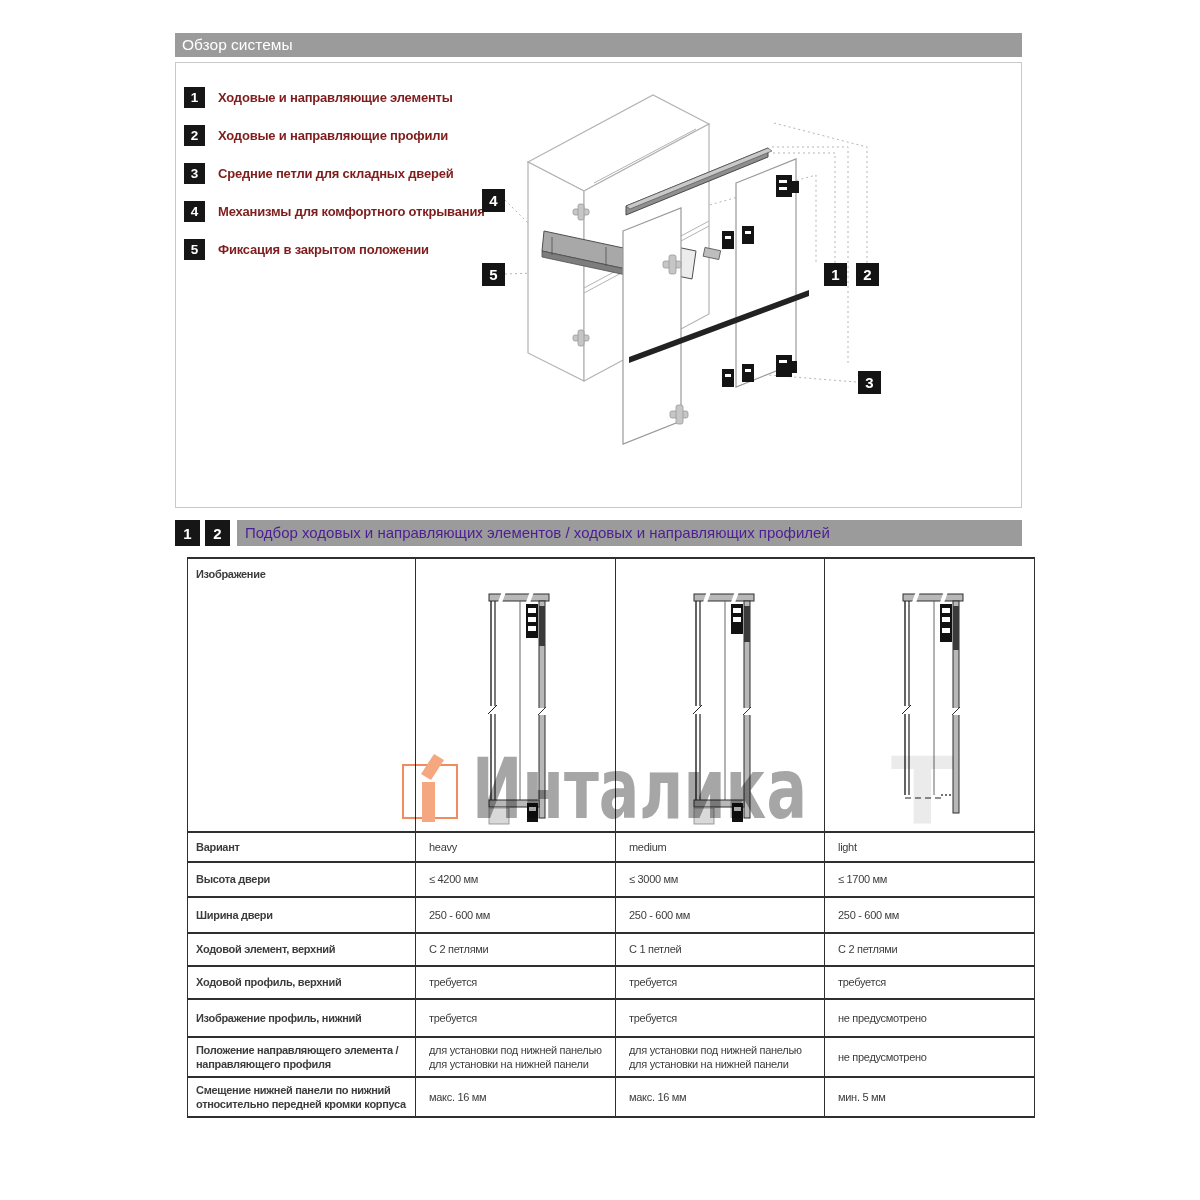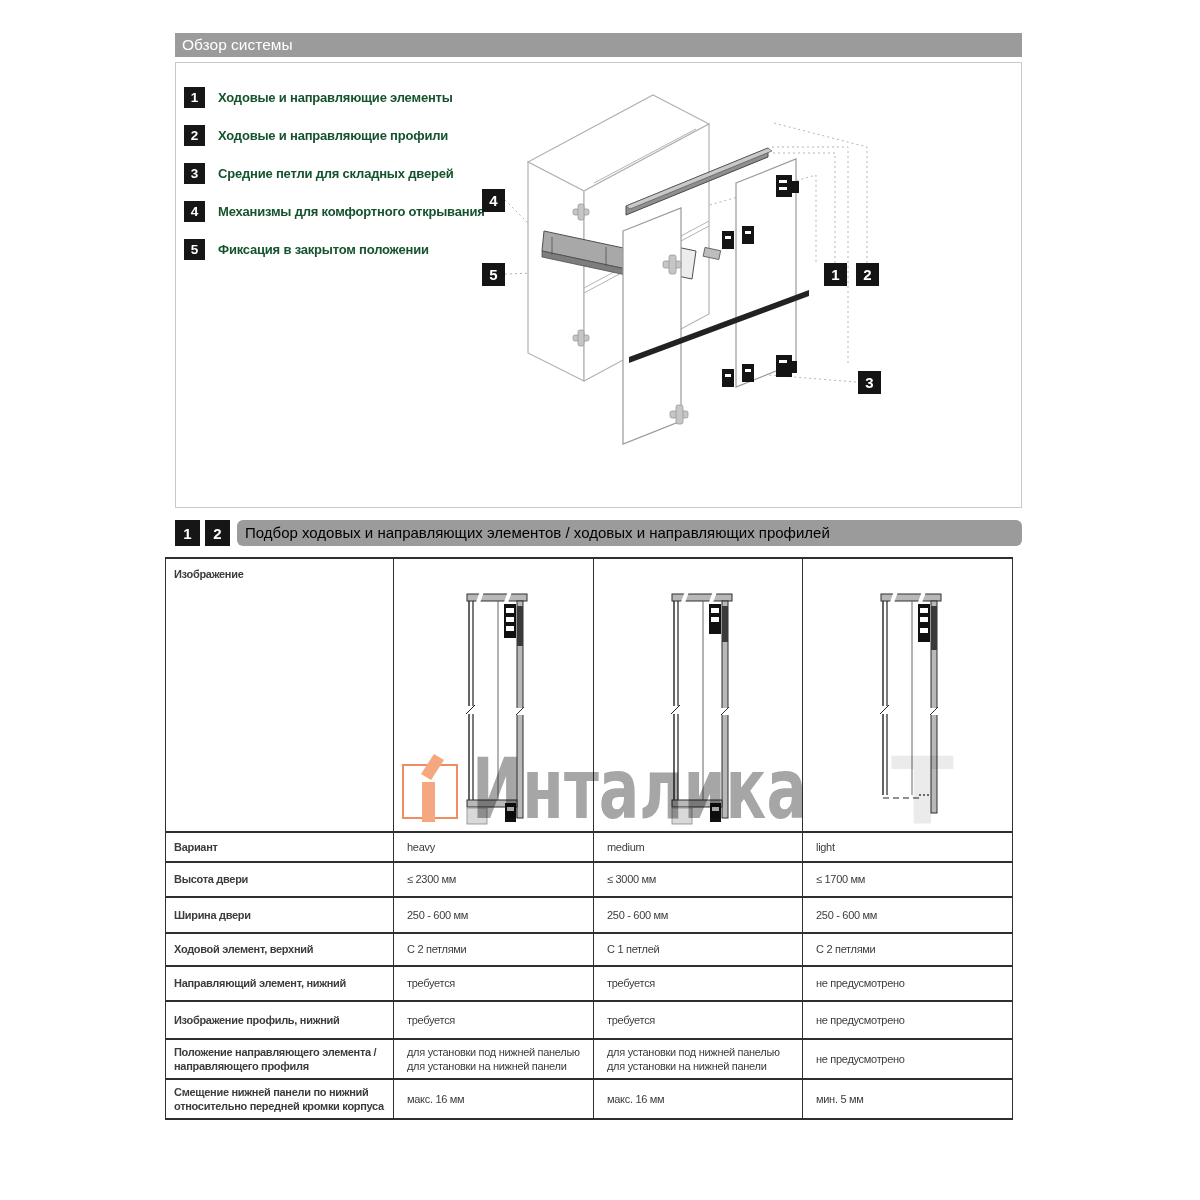--- a/index.html
+++ b/index.html
@@ -9,33 +9,33 @@
   .sec1-header{position:absolute;left:175px;top:33px;width:847px;height:24px;background:#9b9b9b;
                color:#fff;font-size:15.5px;line-height:24px;padding-left:7px;box-sizing:border-box;}
   
   .overview-box{position:absolute;left:175px;top:62px;width:847px;height:446px;
                 border:1px solid #c9c9c9;box-sizing:border-box;background:#fff;}
   .diagram{position:absolute;left:0;top:0;width:845px;height:444px;}
   .legend{position:absolute;left:8px;top:24px;}
   .legend-item{display:flex;align-items:center;height:21px;margin-bottom:17px;}
   .nbox{width:21px;height:21px;background:#161616;color:#fff;font-weight:bold;font-size:13.5px;
         display:flex;align-items:center;justify-content:center;flex:none;}
-  .llabel{margin-left:13px;font-weight:bold;font-size:13px;letter-spacing:-0.2px;color:#14532d;white-space:nowrap;}
+  .llabel{margin-left:13px;font-weight:bold;font-size:13px;letter-spacing:-0.2px;color:#7f1d1d;white-space:nowrap;}
   .callout{position:absolute;width:23px;height:23px;background:#141414;color:#fff;font-weight:bold;
            font-size:15px;display:flex;align-items:center;justify-content:center;}
   .c4{left:306px;top:126px;} .c5{left:306px;top:200px;}
   .c1{left:648px;top:200px;} .c2{left:680px;top:200px;} .c3{left:682px;top:308px;}
   
   .sec2-header{position:absolute;left:175px;top:520px;width:847px;height:26px;display:flex;}
   .nbox25{width:25px;height:26px;background:#161616;color:#fff;font-weight:bold;font-size:15px;
           display:flex;align-items:center;justify-content:center;margin-right:5px;flex:none;}
-  .sec2-bar{flex:1;background:#9b9b9b;color:#000000;font-size:15px;line-height:26px;
-            padding-left:8px;margin-left:2px;white-space:nowrap;overflow:hidden;border-radius:6px;}
-  
-  .spec-table{position:absolute;left:165px;top:557px;width:847px;border-collapse:collapse;table-layout:fixed;}
+  .sec2-bar{flex:1;background:#9b9b9b;color:#4c1d95;font-size:15px;line-height:26px;
+            padding-left:8px;margin-left:2px;white-space:nowrap;overflow:hidden;}
+  
+  .spec-table{position:absolute;left:187px;top:557px;width:847px;border-collapse:collapse;table-layout:fixed;}
   .spec-table td{border:1px solid #2f2f2f;border-top-width:2px;border-bottom-width:2px;
                  vertical-align:middle;font-size:11px;letter-spacing:-0.3px;color:#3c3c3c;
                  white-space:pre-line;line-height:1.32;padding:2px 4px 2px 13px;box-sizing:border-box;overflow:hidden;}
   .spec-table td.lbl{font-weight:bold;padding-left:8px;}
   .img-row td{vertical-align:top;padding-top:8px;}
   .imgcell{text-align:center;}
   .imgcell svg{display:inline-block;margin-top:8px;}
   
   .watermark{position:absolute;left:396px;top:742px;mix-blend-mode:multiply;pointer-events:none;}
   .wm-faint{position:absolute;left:891px;top:744px;font-size:92px;line-height:96px;font-weight:bold;
@@ -248,41 +248,41 @@
       </td>
     </tr>
     <tr style="height:30px">
       <td class="lbl">Вариант</td>
       <td>heavy</td>
       <td>medium</td>
       <td>light</td>
     </tr>
     <tr style="height:35px">
       <td class="lbl">Высота двери</td>
-      <td>≤ 2300 мм</td>
+      <td>≤ 4200 мм</td>
       <td>≤ 3000 мм</td>
       <td>≤ 1700 мм</td>
     </tr>
     <tr style="height:36px">
       <td class="lbl">Ширина двери</td>
       <td>250 - 600 мм</td>
       <td>250 - 600 мм</td>
       <td>250 - 600 мм</td>
     </tr>
     <tr style="height:33px">
       <td class="lbl">Ходовой элемент, верхний</td>
       <td>С 2 петлями</td>
       <td>С 1 петлей</td>
       <td>С 2 петлями</td>
     </tr>
-    <tr style="height:35px">
-      <td class="lbl">Направляющий элемент, нижний</td>
-      <td>требуется</td>
-      <td>требуется</td>
-      <td>не предусмотрено</td>
+    <tr style="height:33px">
+      <td class="lbl">Ходовой профиль, верхний</td>
+      <td>требуется</td>
+      <td>требуется</td>
+      <td>требуется</td>
     </tr>
     <tr style="height:38px">
       <td class="lbl">Изображение профиль, нижний</td>
       <td>требуется</td>
       <td>требуется</td>
       <td>не предусмотрено</td>
     </tr>
     <tr style="height:40px">
       <td class="lbl">Положение направляющего элемента /
 направляющего профиля</td>

